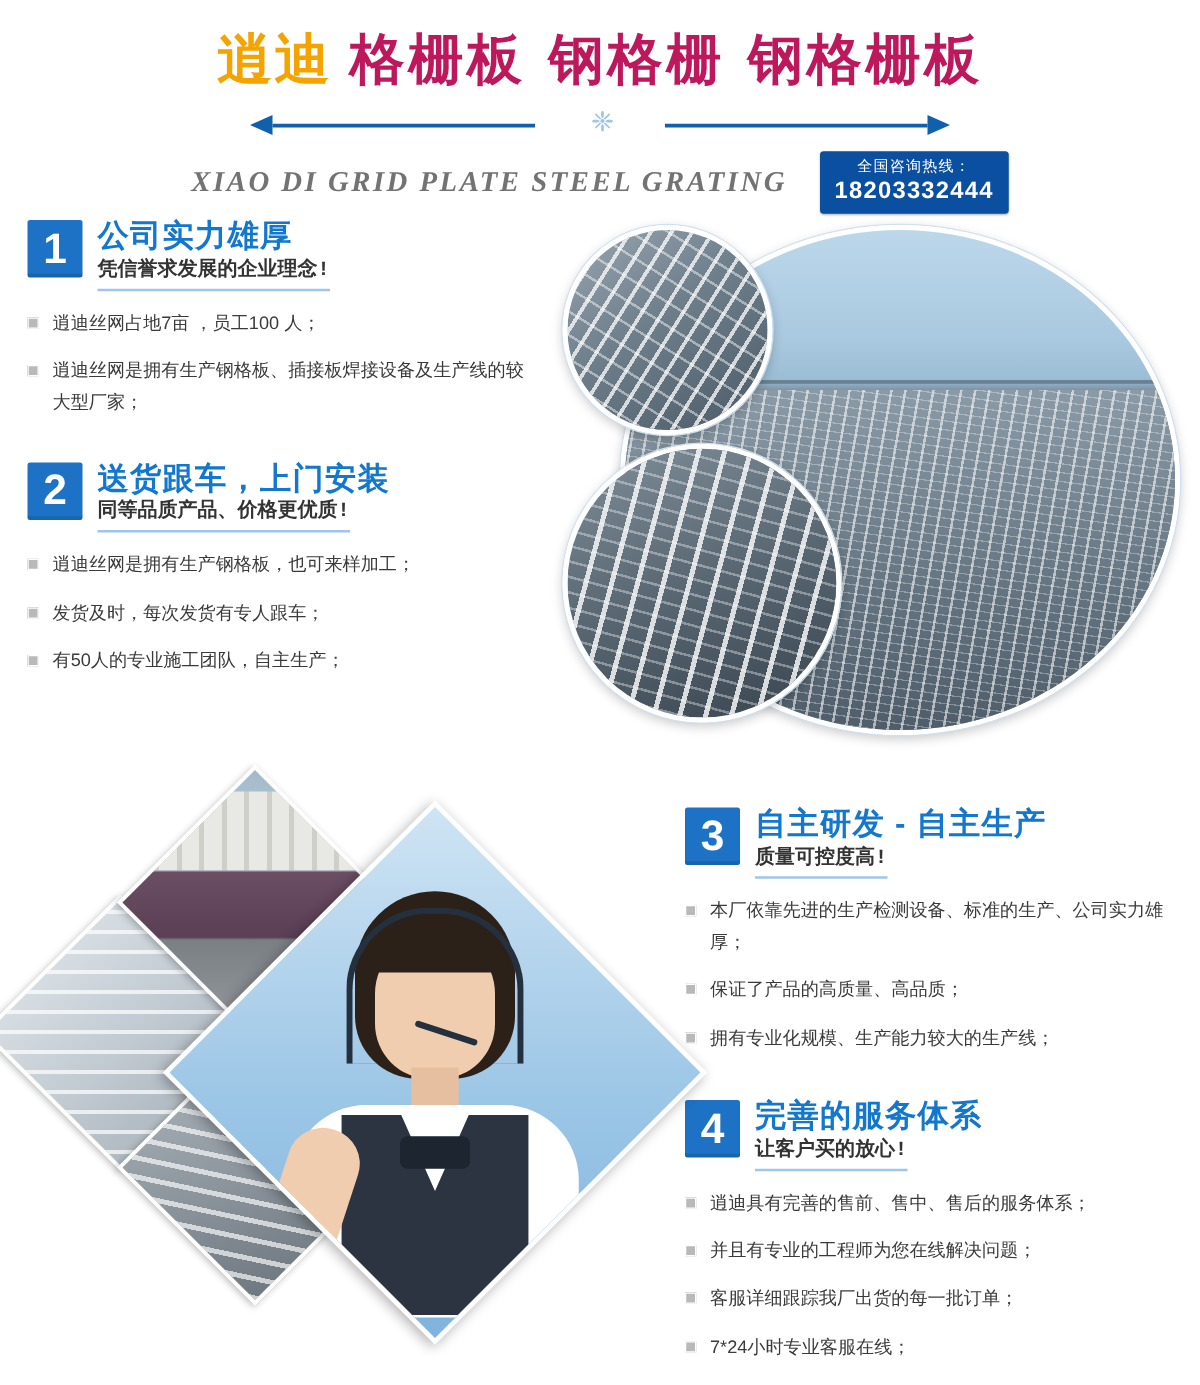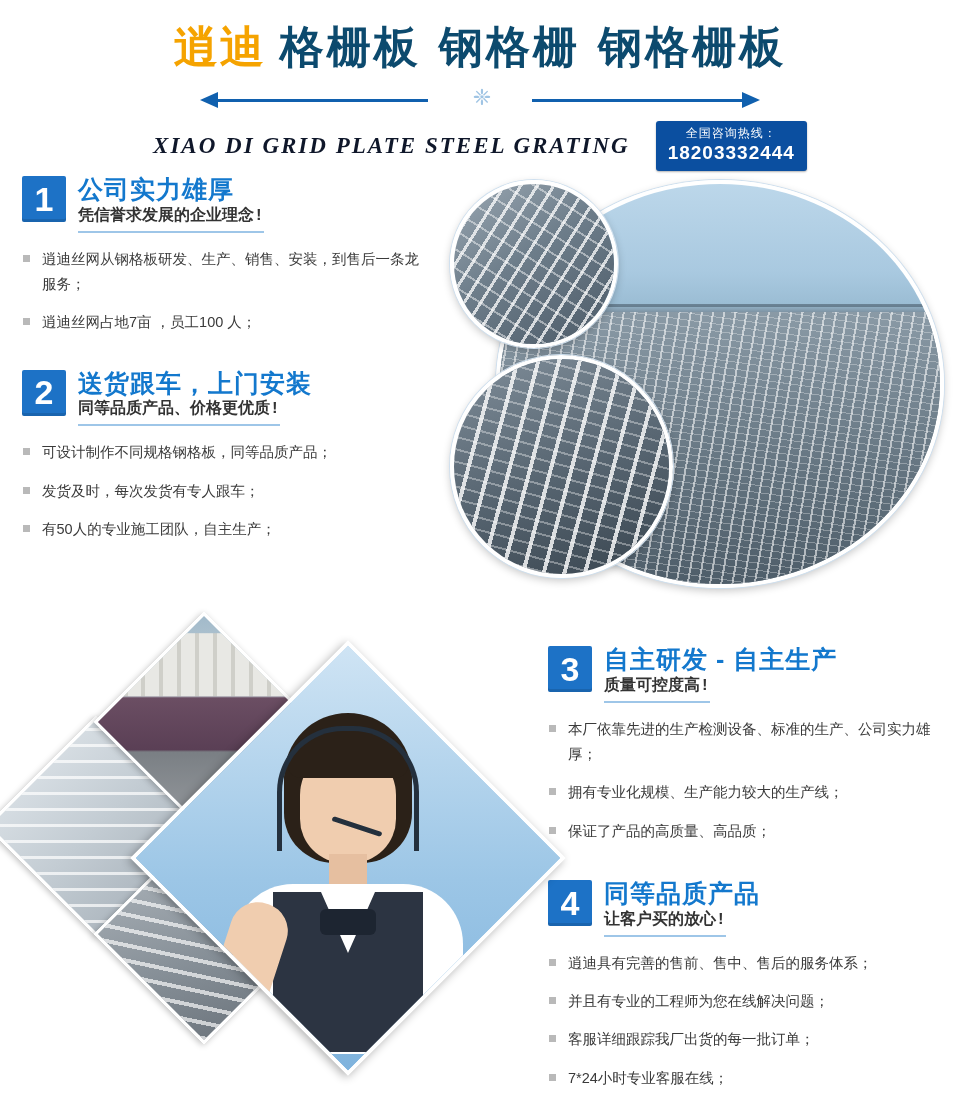--- a/index.html
+++ b/index.html
@@ -15,21 +15,21 @@
     display:flex;align-items:flex-start;justify-content:center;
     padding-top:18px;
   }
   .brand{
     font-family:"DejaVu Sans","Liberation Sans",sans-serif;
     font-size:44px;font-weight:bold;color:#f5a300;letter-spacing:2px;
     text-shadow:0 1px 0 #fff;
   }
   .title-main{
     font-family:"DejaVu Sans","Liberation Sans",sans-serif;
-    font-size:44px;font-weight:bold;color:#0c4a6e;letter-spacing:3px;
+    font-size:44px;font-weight:bold;color:#be185d;letter-spacing:3px;
     margin-left:14px;
   }
   .divider{
     position:relative;width:560px;height:26px;margin:10px auto 0 auto;
   }
   .divider .line{
     position:absolute;top:12px;height:3px;background:#1060ae;
   }
   .divider .line.left{left:18px;width:210px;}
   .divider .line.right{right:18px;width:210px;}
@@ -43,21 +43,21 @@
     position:absolute;left:50%;top:-2px;transform:translateX(-50%);
     color:#9fc4e4;font-size:22px;line-height:26px;letter-spacing:-4px;
   }
   .sub-row{
     display:flex;align-items:center;justify-content:center;gap:26px;
     margin-top:8px;
   }
   .subtitle{
     font-family:"Liberation Serif","DejaVu Serif",serif;
     font-style:italic;font-weight:bold;
-    font-size:23px;color:#0f172a;letter-spacing:2px;
+    font-size:23px;color:#737373;letter-spacing:2px;
   }
   .hotline{
     background:#0b4fa0;color:#fff;border-radius:3px;
     padding:5px 12px 6px 12px;text-align:center;line-height:1.25;
     box-shadow:0 1px 2px rgba(0,0,0,.3);
   }
   .hotline .lbl{font-size:12px;letter-spacing:1px;}
   .hotline .num{font-size:19px;font-weight:bold;letter-spacing:1px;}
 
   
@@ -236,35 +236,35 @@
 
     <div class="sec1">
       <div class="sec-head">
         <span class="numbox">1</span>
         <span class="txt">
           <div class="sec-title">公司实力雄厚</div>
           <div class="sec-sub">凭信誉求发展的企业理念!</div>
         </span>
       </div>
       <ul class="bullets">
-        <li>逍迪丝网从钢格板研发、生产、销售、安装，到售后一条龙服务；</li>
         <li>逍迪丝网占地7亩 ，员工100 人；</li>
+        <li>逍迪丝网是拥有生产钢格板、插接板焊接设备及生产线的较大型厂家；</li>
       </ul>
     </div>
 
     <div class="sec2">
       <div class="sec-head">
         <span class="numbox">2</span>
         <span class="txt">
           <div class="sec-title">送货跟车，上门安装</div>
           <div class="sec-sub">同等品质产品、价格更优质!</div>
         </span>
       </div>
       <ul class="bullets">
-        <li>可设计制作不同规格钢格板，同等品质产品；</li>
+        <li>逍迪丝网是拥有生产钢格板，也可来样加工；</li>
         <li>发货及时，每次发货有专人跟车；</li>
         <li>有50人的专业施工团队，自主生产；</li>
       </ul>
     </div>
 
   </div>
 
   <div class="photos">
     <div class="circle big-circle">
       <div class="art-sky"></div>
@@ -320,30 +320,30 @@
     <div class="sec3">
       <div class="sec-head">
         <span class="numbox">3</span>
         <span class="txt">
           <div class="sec-title">自主研发 - 自主生产</div>
           <div class="sec-sub">质量可控度高!</div>
         </span>
       </div>
       <ul class="bullets">
         <li>本厂依靠先进的生产检测设备、标准的生产、公司实力雄厚；</li>
+        <li>保证了产品的高质量、高品质；</li>
         <li>拥有专业化规模、生产能力较大的生产线；</li>
-        <li>保证了产品的高质量、高品质；</li>
       </ul>
     </div>
 
     <div class="sec4">
       <div class="sec-head">
         <span class="numbox">4</span>
         <span class="txt">
-          <div class="sec-title">同等品质产品</div>
+          <div class="sec-title">完善的服务体系</div>
           <div class="sec-sub">让客户买的放心!</div>
         </span>
       </div>
       <ul class="bullets">
         <li>逍迪具有完善的售前、售中、售后的服务体系；</li>
         <li>并且有专业的工程师为您在线解决问题；</li>
         <li>客服详细跟踪我厂出货的每一批订单；</li>
         <li>7*24小时专业客服在线；</li>
       </ul>
     </div>

